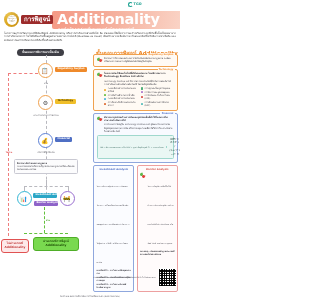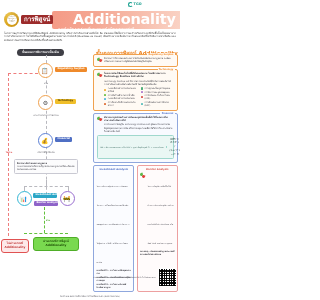--- a/index.html
+++ b/index.html
@@ -22,21 +22,21 @@
     border: 1.1px solid #19a08f; border-right-color: transparent;
   }
   .title-band {
     position: absolute; left: 52px; top: 11px; width: 128px; height: 18px;
     background: linear-gradient(100deg,#f59a86 0%, #f4a894 35%, #f7bfae 70%, #fad3c5 100%);
     border-radius: 2px 0 0 2px;
   }
   .title-big {
     position: absolute; left: 57px; top: 11.5px;
     font-size: 14.5px; font-weight: bold; color: #ffffff;
-    letter-spacing: -0.2px; line-height: 1; margin-left: 16px;
+    letter-spacing: -0.2px; line-height: 1;
   }
   .title-sub {
     position: absolute; left: 58px; top: 25.5px;
     font-size: 3.6px; color: #ffffff; letter-spacing: -0.05px;
   }
   .logo-circ {
     position: absolute; left: 4px; top: 12px; width: 15px; height: 15px;
     border-radius: 50%;
     background: conic-gradient(from 210deg, #d9a31c 0deg, #e8c04a 120deg, #c8921a 250deg, #d9a31c 360deg);
     display: flex; align-items: center; justify-content: center;

